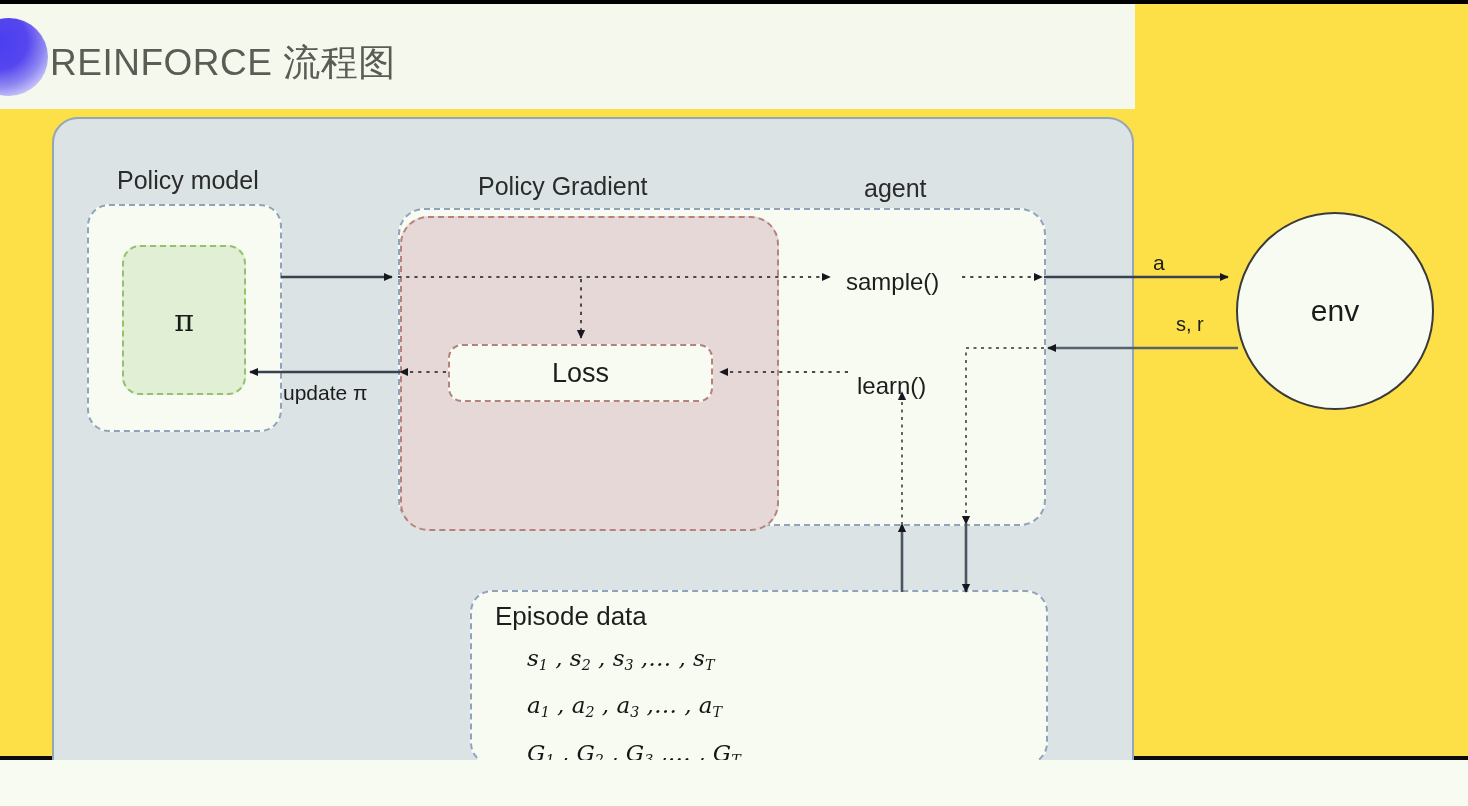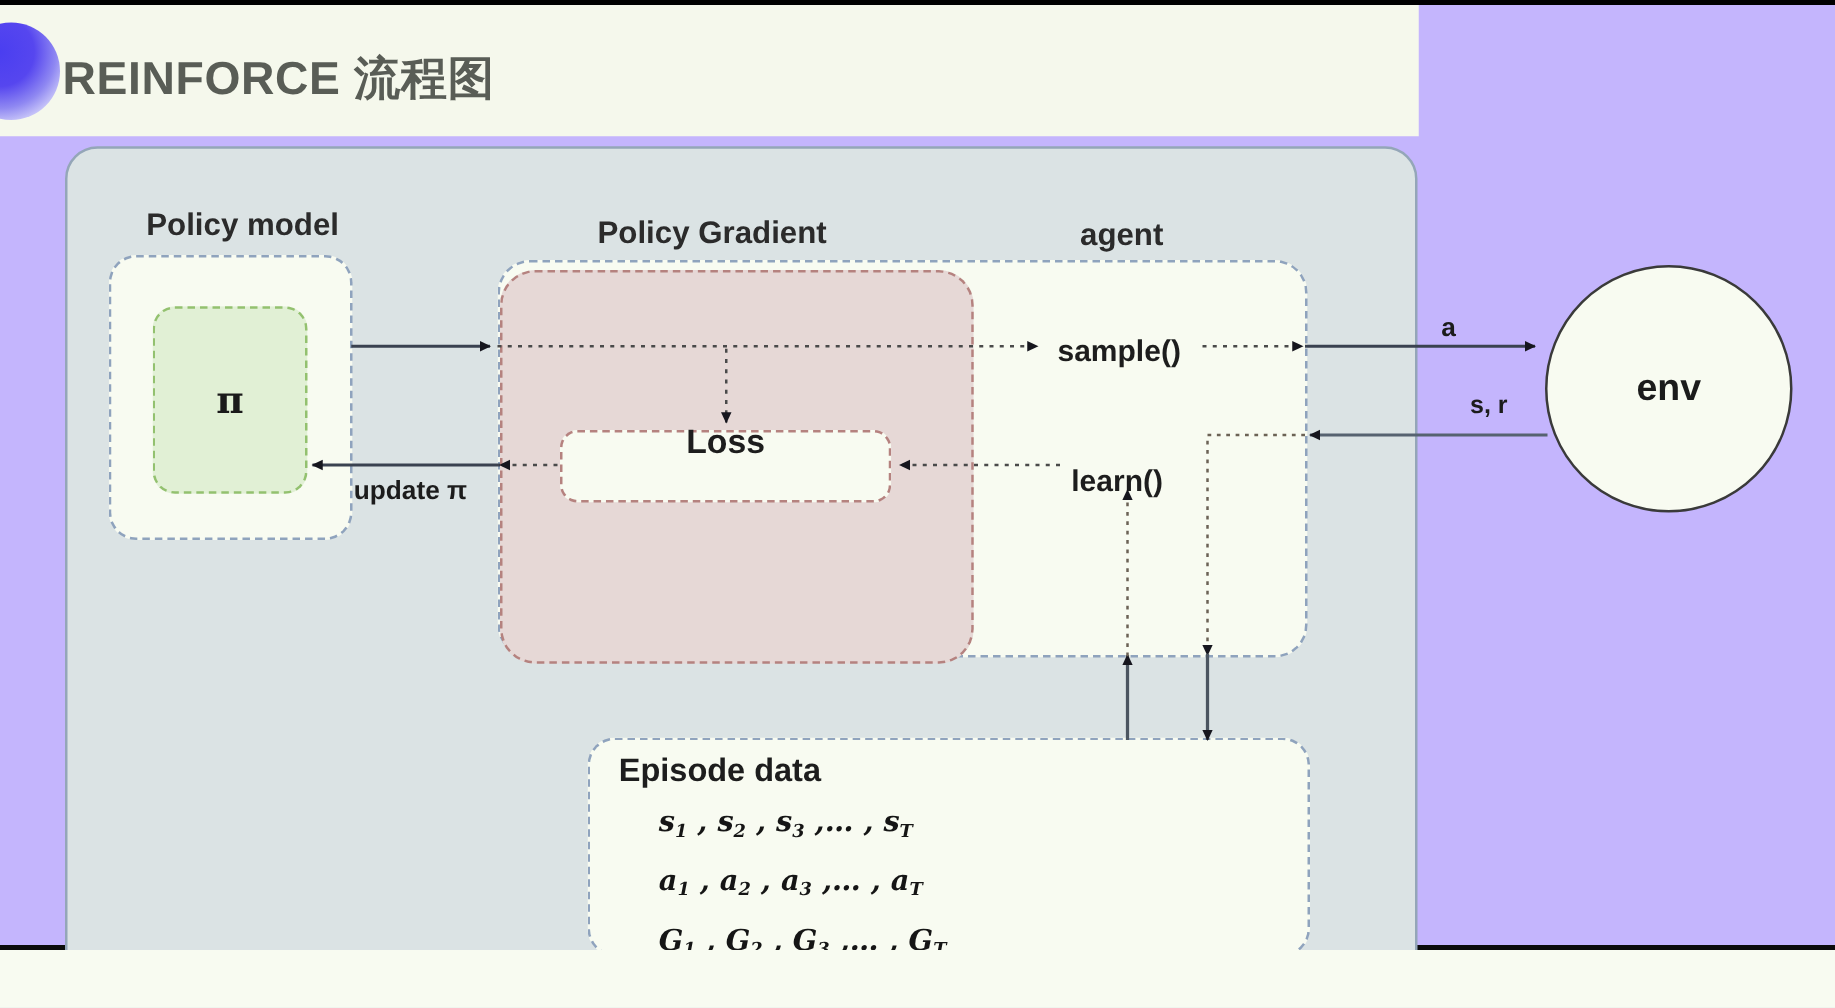--- a/index.html
+++ b/index.html
@@ -9,23 +9,22 @@
     height: 806px;
     overflow: hidden;
     background: #f8fbf1;
     font-family: "Liberation Sans", sans-serif;
   }
 
   #slide {
     position: relative;
     width: 1468px;
     height: 760px;
-    background: #c4b5fd;
+    background: #fde047;
     overflow: hidden;
-    font-weight: bold;
   }
 
   
   .bar-top {
     position: absolute; left: 0; top: 0;
     width: 1468px; height: 4px;
     background: #000;
   }
   .bar-bottom {
     position: absolute; left: 0; bottom: 0;
@@ -130,21 +129,21 @@
   
   .loss-box {
     left: 448px; top: 344px;
     width: 265px; height: 58px;
     background: #f8fbf1;
     border: 2.4px dashed #b5827f;
     border-radius: 14px;
   }
   .loss-label {
     position: absolute;
-    left: 448px; top: 324px;
+    left: 448px; top: 344px;
     width: 265px; height: 58px;
     display: flex; align-items: center; justify-content: center;
     font-size: 27px;
     color: #1d1d1d;
   }
 
   
   .episode-box {
     left: 470px; top: 590px;
     width: 578px; height: 175px;

